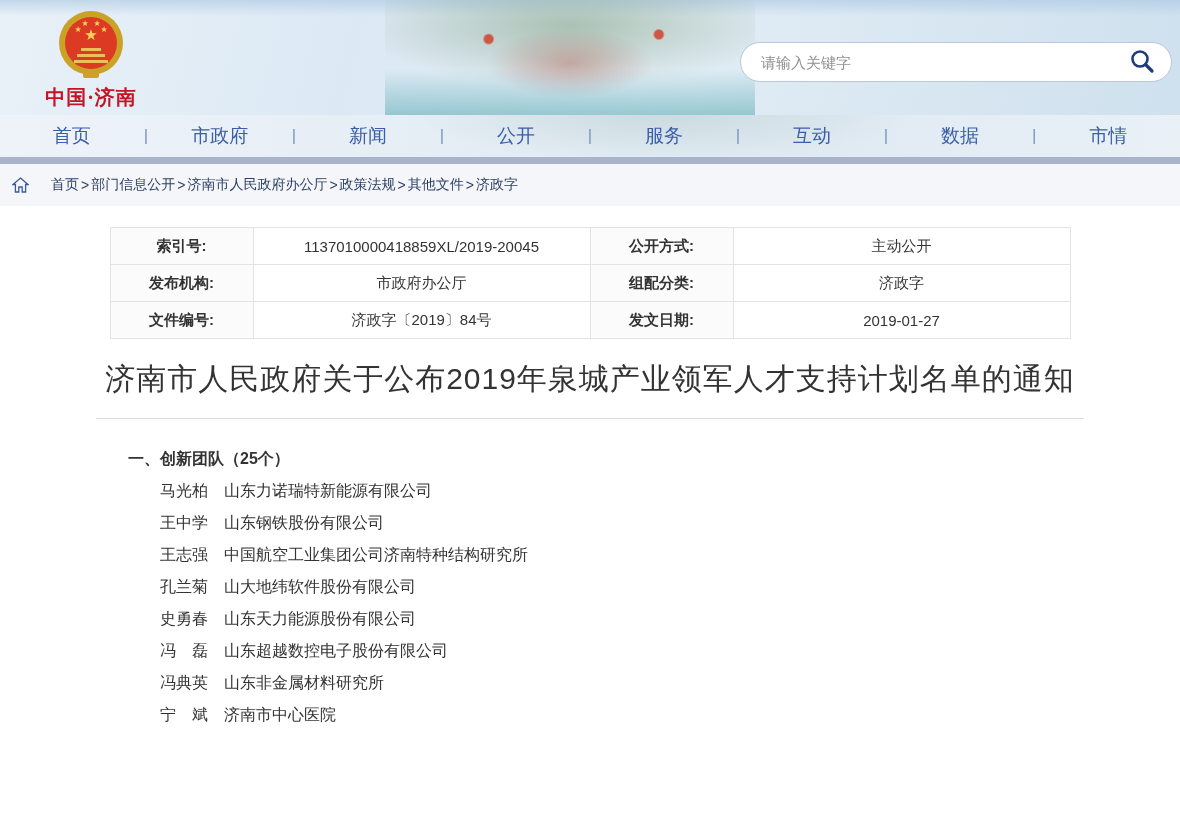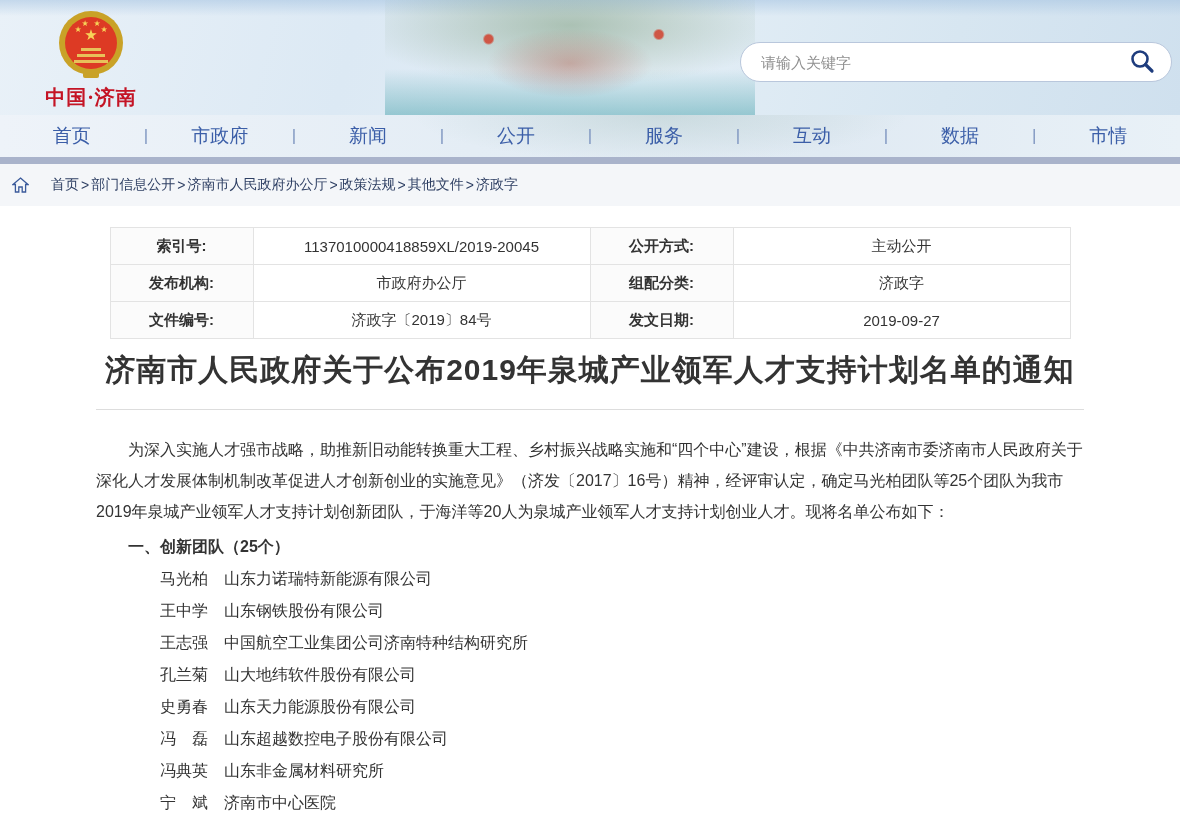--- a/index.html
+++ b/index.html
@@ -51,21 +51,21 @@
   .breadcrumb-bar .crumb { cursor:pointer; }
   .breadcrumb-bar .crumb-sep { margin:0 2px; }
 
   
   .content { width:988px; margin:21px auto 0; }
   table.doc-info { width:960px; margin:2px auto; border-collapse:collapse; font-size:15px; color:#333; table-layout:fixed; }
   table.doc-info td { border:1px solid #e3e3e3; height:37px; text-align:center; padding:0 6px; }
   td.lbl { width:143px; font-weight:700; background:#fbfbfb; }
   td.val { width:337px; }
 
-  .article-title { margin-top:11px; text-align:center; font-size:30px; color:#333; font-weight:700;
+  .article-title { margin-top:20px; text-align:center; font-size:30px; color:#333; font-weight:400;
     letter-spacing:1px; padding-bottom:18px; border-bottom:1px solid #ddd; }
   .article-body { margin-top:24px; font-size:16px; color:#333; line-height:31px; }
   .para { text-indent:32px; }
   .section-heading { text-indent:32px; font-weight:700; line-height:32px; margin-top:4px; }
   .team-list .item { text-indent:32px; line-height:32px; }
   .team-list .name { display:inline-block; margin-right:16px; }
 </style>
 </head>
 <body>
 
@@ -161,29 +161,28 @@
       <tr>
         <td class="lbl">发布机构:</td>
         <td class="val">市政府办公厅</td>
         <td class="lbl">组配分类:</td>
         <td class="val">济政字</td>
       </tr>
       <tr>
         <td class="lbl">文件编号:</td>
         <td class="val">济政字〔2019〕84号</td>
         <td class="lbl">发文日期:</td>
-        <td class="val">2019-09-27</td>
+        <td class="val">2019-01-27</td>
       </tr>
     </tbody>
       </table>
 
     <h1 class="article-title">济南市人民政府关于公布2019年泉城产业领军人才支持计划名单的通知</h1>
 
     <div class="article-body">
-      <div class="para">为深入实施人才强市战略，助推新旧动能转换重大工程、乡村振兴战略实施和“四个中心”建设，根据《中共济南市委济南市人民政府关于深化人才发展体制机制改革促进人才创新创业的实施意见》（济发〔2017〕16号）精神，经评审认定，确定马光柏团队等25个团队为我市2019年泉城产业领军人才支持计划创新团队，于海洋等20人为泉城产业领军人才支持计划创业人才。现将名单公布如下：</div>
       <div class="section-heading">一、创新团队（25个）</div>
 
       <div class="team-list">
         <div class="item">
           <span class="name">马光柏</span><span>山东力诺瑞特新能源有限公司</span>
         </div>
         <div class="item">
           <span class="name">王中学</span><span>山东钢铁股份有限公司</span>
         </div>
         <div class="item">

